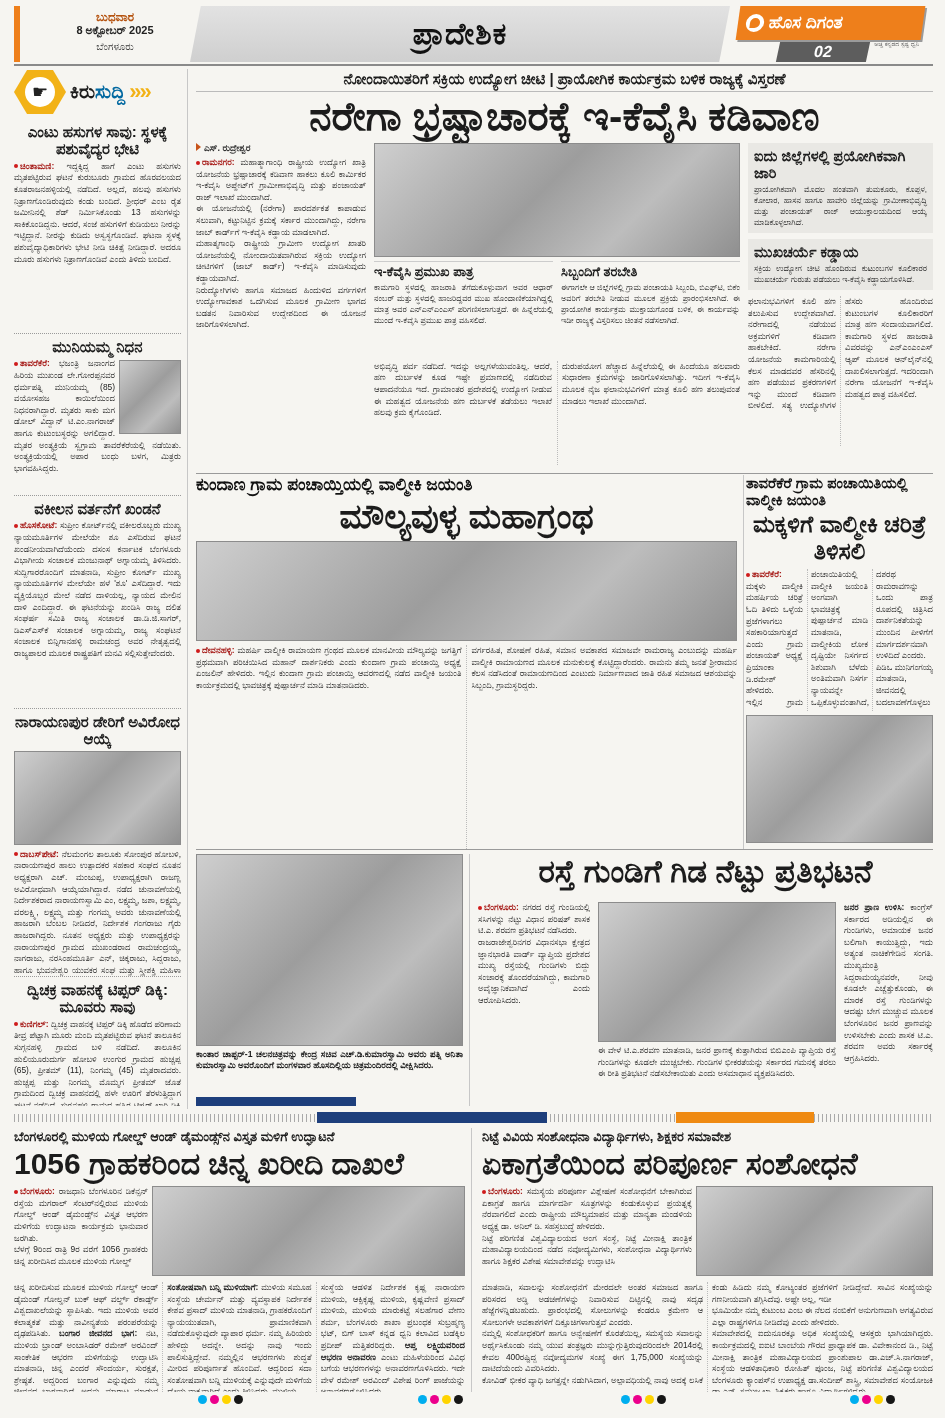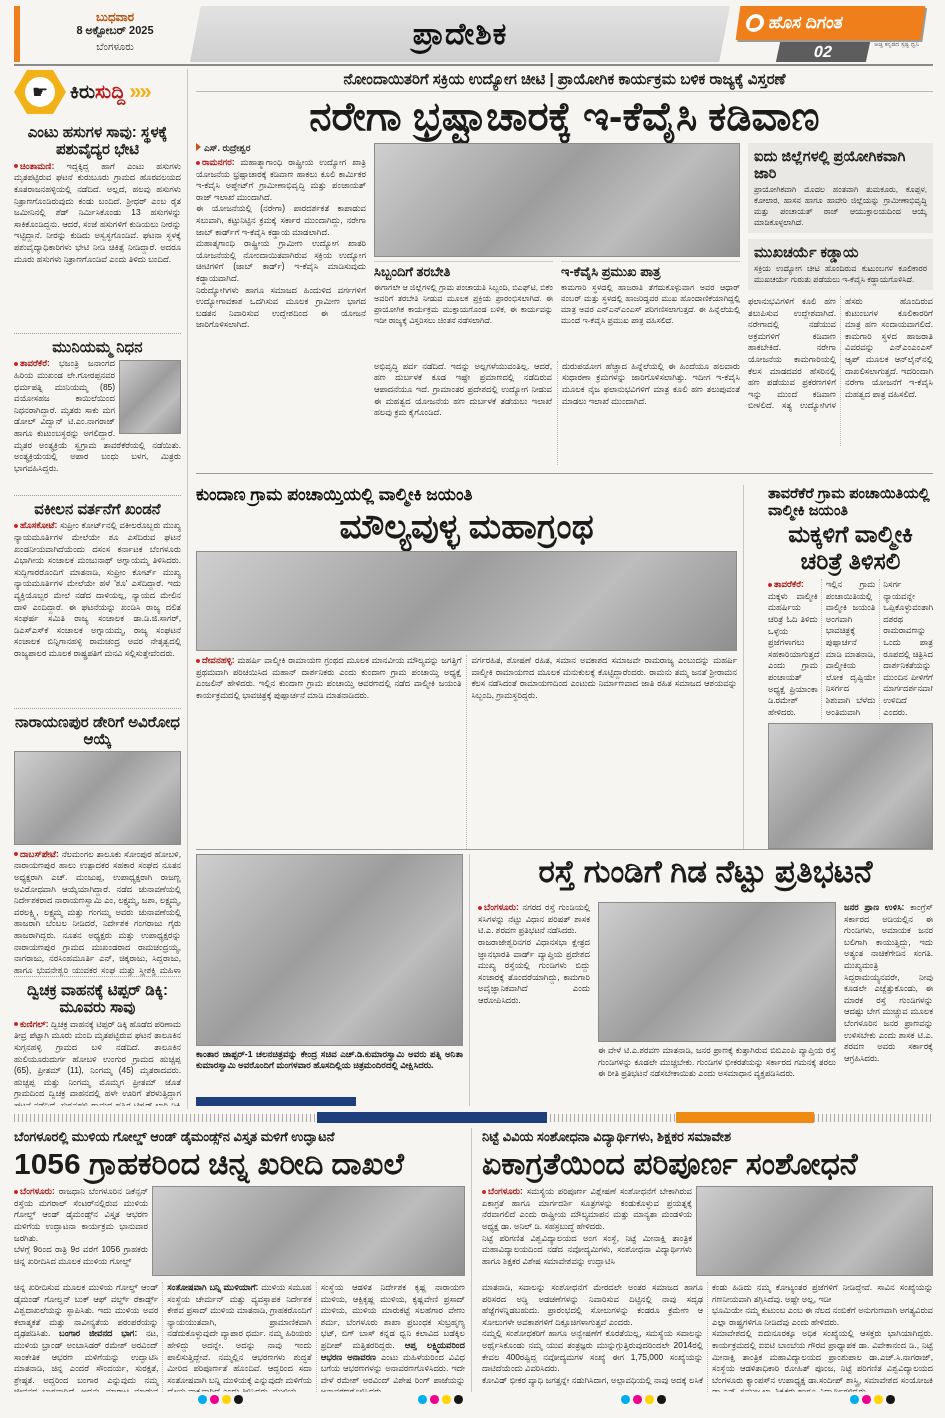--- a/index.html
+++ b/index.html
@@ -35,21 +35,21 @@
   .clip { overflow:hidden; }
   .dot-rule-t { border-top:1px dotted #9a9a9a; }
 
   
   .content { display:flex; height:1040px; gap:8px; }
   .sidebar { width:174px; flex:none; overflow:hidden; border-right:1px solid #c7c7c7; padding-right:6px; }
   .badge { display:flex; align-items:center; gap:4px; height:46px; margin-bottom:4px; }
   .badge-hex { width:52px; height:44px; background:#f2b217; clip-path:polygon(25% 0,75% 0,100% 50%,75% 100%,25% 100%,0 50%); display:flex; align-items:center; justify-content:center; }
   .badge-hand { background:#fff; width:30px; height:30px; border-radius:50%; font-size:18px; line-height:30px; text-align:center; color:#222; }
   .badge-word { font-size:19px; font-weight:800; }
-  .badge-word .red { color:#b91c1c; }
+  .badge-word .red { color:#0369a1; }
   .badge-chev { color:#f2b217; font-size:22px; font-weight:800; letter-spacing:-2px; }
   .brief { padding:4px 0 2px; overflow:hidden; }
   .brief h3 { font-size:15px; font-weight:800; text-align:center; line-height:1.15; margin-bottom:3px; }
   .brief-photo-r { float:right; width:62px; height:74px; margin:2px 0 2px 4px; }
   .brief-photo-w { width:100%; height:94px; margin:2px 0 4px; }
 
   .main { flex:1; overflow:hidden; display:flex; flex-direction:column; }
 
   
   .lead { height:404px; overflow:hidden; }
@@ -65,21 +65,21 @@
   .subbox { flex:1; border-top:1px solid #ccc; padding-top:2px; overflow:hidden; }
   .subbox h4 { font-size:13px; font-weight:800; margin-bottom:2px; }
   .lead-mid-cols { flex:1; column-count:2; column-gap:10px; column-rule:1px dotted #bbb; overflow:hidden; }
   .lead-right { flex:1; overflow:hidden; }
   .graybox { background:#e9e8e4; padding:5px 6px; margin-bottom:6px; }
   .graybox h4 { font-size:14.5px; font-weight:800; margin-bottom:2px; }
   .graybox .bodytext { font-size:8px; }
   .lead-right-cols { column-count:2; column-gap:9px; column-rule:1px dotted #bbb; height:150px; overflow:hidden; }
 
   
-  .midband { height:376px; border-top:1px solid #9a9a9a; display:flex; gap:24px; overflow:hidden; padding-top:11px; }
+  .midband { height:376px; border-top:1px solid #9a9a9a; display:flex; gap:2px; overflow:hidden; padding-top:1px; }
   .vleft { width:548px; flex:none; border-right:1px solid #c7c7c7; padding-right:6px; display:flex; flex-direction:column; }
   .vleft .kicker { font-size:17px; }
   .vl-head { text-align:center; font-size:34px; font-weight:800; padding:2px 0 4px; }
   .vl-photo { height:100px; }
   .vl-cols { flex:1; column-count:2; column-gap:10px; column-rule:1px dotted #bbb; margin-top:4px; overflow:hidden; }
   .vright { flex:1; display:flex; flex-direction:column; overflow:hidden; }
   .vright .kicker { font-size:14.5px; }
   .vr-head { font-size:23px; font-weight:800; padding:2px 0 4px; text-align:center; }
   .vr-cols { column-count:3; column-gap:8px; column-rule:1px dotted #bbb; height:142px; overflow:hidden; }
   .vr-photo { height:128px; margin-top:4px; }
@@ -199,26 +199,26 @@
             <div class="byline">ಎಸ್. ರುದ್ರೇಶ್ವರ</div>
             <div class="bodytext"><span class="dateline">ರಾಮನಗರ:</span> <span>ಮಹಾತ್ಮಾಗಾಂಧಿ ರಾಷ್ಟ್ರೀಯ ಉದ್ಯೋಗ ಖಾತ್ರಿ ಯೋಜನೆಯ ಭ್ರಷ್ಟಾಚಾರಕ್ಕೆ ಕಡಿವಾಣ ಹಾಕಲು ಕೂಲಿ ಕಾರ್ಮಿಕರ ಇ-ಕೆವೈಸಿ ಅಪ್ಡೇಟ್‌ಗೆ ಗ್ರಾಮೀಣಾಭಿವೃದ್ಧಿ ಮತ್ತು ಪಂಚಾಯತ್ ರಾಜ್ ಇಲಾಖೆ ಮುಂದಾಗಿದೆ.
 ಈ ಯೋಜನೆಯಲ್ಲಿ (ನರೇಗಾ) ಪಾರದರ್ಶಕತೆ ಕಾಪಾಡುವ ಸಲುವಾಗಿ, ಕಟ್ಟುನಿಟ್ಟಿನ ಕ್ರಮಕ್ಕೆ ಸರ್ಕಾರ ಮುಂದಾಗಿದ್ದು, ನರೇಗಾ ಜಾಬ್ ಕಾರ್ಡ್‌ಗೆ ಇ-ಕೆವೈಸಿ ಕಡ್ಡಾಯ ಮಾಡಲಾಗಿದೆ.
 ಮಹಾತ್ಮಗಾಂಧಿ ರಾಷ್ಟ್ರೀಯ ಗ್ರಾಮೀಣ ಉದ್ಯೋಗ ಖಾತರಿ ಯೋಜನೆಯಲ್ಲಿ ನೋಂದಾಯಿತವಾಗಿರುವ ಸಕ್ರಿಯ ಉದ್ಯೋಗ ಚೀಟಿಗಳಿಗೆ (ಜಾಬ್ ಕಾರ್ಡ್) ಇ-ಕೆವೈಸಿ ಮಾಡಿಸುವುದು ಕಡ್ಡಾಯವಾಗಿದೆ.
 ನಿರುದ್ಯೋಗಿಗಳು ಹಾಗೂ ಸಮಾಜದ ಹಿಂದುಳಿದ ವರ್ಗಗಳಿಗೆ ಉದ್ಯೋಗಾವಕಾಶ ಒದಗಿಸುವ ಮೂಲಕ ಗ್ರಾಮೀಣ ಭಾಗದ ಬಡತನ ನಿವಾರಿಸುವ ಉದ್ದೇಶದಿಂದ ಈ ಯೋಜನೆ ಜಾರಿಗೊಳಿಸಲಾಗಿದೆ.</span></div>
           </div>
           <div class="lead-mid">
             <div class="photo lead-photo"></div>
             <div class="subboxes">
               <div class="subbox">
+                <h4>ಇ-ಕೆವೈಸಿ ಪ್ರಮುಖ ಪಾತ್ರ</h4>
+                <div class="bodytext" style="font-size:8px">ಕಾಮಗಾರಿ ಸ್ಥಳದಲ್ಲಿ ಹಾಜರಾತಿ ತೆಗೆದುಕೊಳ್ಳುವಾಗ ಅವರ ಆಧಾರ್ ನಂಬರ್ ಮತ್ತು ಸ್ಥಳದಲ್ಲಿ ಹಾಜರಿದ್ದವರ ಮುಖ ಹೊಂದಾಣಿಕೆಯಾಗಿದ್ದಲ್ಲಿ ಮಾತ್ರ ಅವರ ಎನ್‌ಎನ್‌ಎಂಎಸ್ ಪರಿಗಣಿಸಲಾಗುತ್ತದೆ. ಈ ಹಿನ್ನೆಲೆಯಲ್ಲಿ ಮುಂದೆ ಇ-ಕೆವೈಸಿ ಪ್ರಮುಖ ಪಾತ್ರ ವಹಿಸಲಿದೆ.</div>
+              </div>
+              <div class="subbox">
                 <h4>ಸಿಬ್ಬಂದಿಗೆ ತರಬೇತಿ</h4>
                 <div class="bodytext" style="font-size:8px">ಈಗಾಗಲೇ ಆ ಜಿಲ್ಲೆಗಳಲ್ಲಿ ಗ್ರಾಮ ಪಂಚಾಯತಿ ಸಿಬ್ಬಂದಿ, ಬಿಎಫ್‌ಟಿ, ಬಿಕೆಂ ಅವರಿಗೆ ತರಬೇತಿ ನೀಡುವ ಮೂಲಕ ಪ್ರಕ್ರಿಯೆ ಪ್ರಾರಂಭಿಸಲಾಗಿದೆ. ಈ ಪ್ರಾಯೋಗಿಕ ಕಾರ್ಯಕ್ರಮ ಮುಕ್ತಾಯಗೊಂಡ ಬಳಿಕ, ಈ ಕಾರ್ಯವನ್ನು ಇಡೀ ರಾಜ್ಯಕ್ಕೆ ವಿಸ್ತರಿಸಲು ಚಿಂತನೆ ನಡೆಸಲಾಗಿದೆ.</div>
-              </div>
-              <div class="subbox">
-                <h4>ಇ-ಕೆವೈಸಿ ಪ್ರಮುಖ ಪಾತ್ರ</h4>
-                <div class="bodytext" style="font-size:8px">ಕಾಮಗಾರಿ ಸ್ಥಳದಲ್ಲಿ ಹಾಜರಾತಿ ತೆಗೆದುಕೊಳ್ಳುವಾಗ ಅವರ ಆಧಾರ್ ನಂಬರ್ ಮತ್ತು ಸ್ಥಳದಲ್ಲಿ ಹಾಜರಿದ್ದವರ ಮುಖ ಹೊಂದಾಣಿಕೆಯಾಗಿದ್ದಲ್ಲಿ ಮಾತ್ರ ಅವರ ಎನ್‌ಎನ್‌ಎಂಎಸ್ ಪರಿಗಣಿಸಲಾಗುತ್ತದೆ. ಈ ಹಿನ್ನೆಲೆಯಲ್ಲಿ ಮುಂದೆ ಇ-ಕೆವೈಸಿ ಪ್ರಮುಖ ಪಾತ್ರ ವಹಿಸಲಿದೆ.</div>
               </div>
             </div>
             <div class="lead-mid-cols">
               <div class="bodytext">ಅಭಿವೃದ್ಧಿ ಪರ್ವ ನಡೆದಿದೆ. ಇದನ್ನು ಅಲ್ಲಗಳೆಯುವಂತಿಲ್ಲ. ಆದರೆ, ಹಣ ದುರ್ಬಳಕೆ ಕೂಡ ಇಷ್ಟೇ ಪ್ರಮಾಣದಲ್ಲಿ ನಡೆದಿರುವ ಆಪಾದನೆಯೂ ಇದೆ. ಗ್ರಾಮಾಂತರ ಪ್ರದೇಶದಲ್ಲಿ ಉದ್ಯೋಗ ನೀಡುವ ಈ ಮಹತ್ವದ ಯೋಜನೆಯ ಹಣ ದುರ್ಬಳಕೆ ತಡೆಯಲು ಇಲಾಖೆ ಹಲವು ಕ್ರಮ ಕೈಗೊಂಡಿದೆ.</div>
               <div class="bodytext">ದುರುಪಯೋಗ ಹೆಚ್ಚಾದ ಹಿನ್ನೆಲೆಯಲ್ಲಿ ಈ ಹಿಂದೆಯೂ ಹಲವಾರು ಸುಧಾರಣಾ ಕ್ರಮಗಳನ್ನು ಜಾರಿಗೊಳಿಸಲಾಗಿತ್ತು. ಇದೀಗ ಇ-ಕೆವೈಸಿ ಮೂಲಕ ನೈಜ ಫಲಾನುಭವಿಗಳಿಗೆ ಮಾತ್ರ ಕೂಲಿ ಹಣ ತಲುಪುವಂತೆ ಮಾಡಲು ಇಲಾಖೆ ಮುಂದಾಗಿದೆ.</div>
             </div>
           </div>
           <div class="lead-right">
             <div class="graybox">
               <h4>ಐದು ಜಿಲ್ಲೆಗಳಲ್ಲಿ ಪ್ರಯೋಗಿಕವಾಗಿ ಜಾರಿ</h4>

